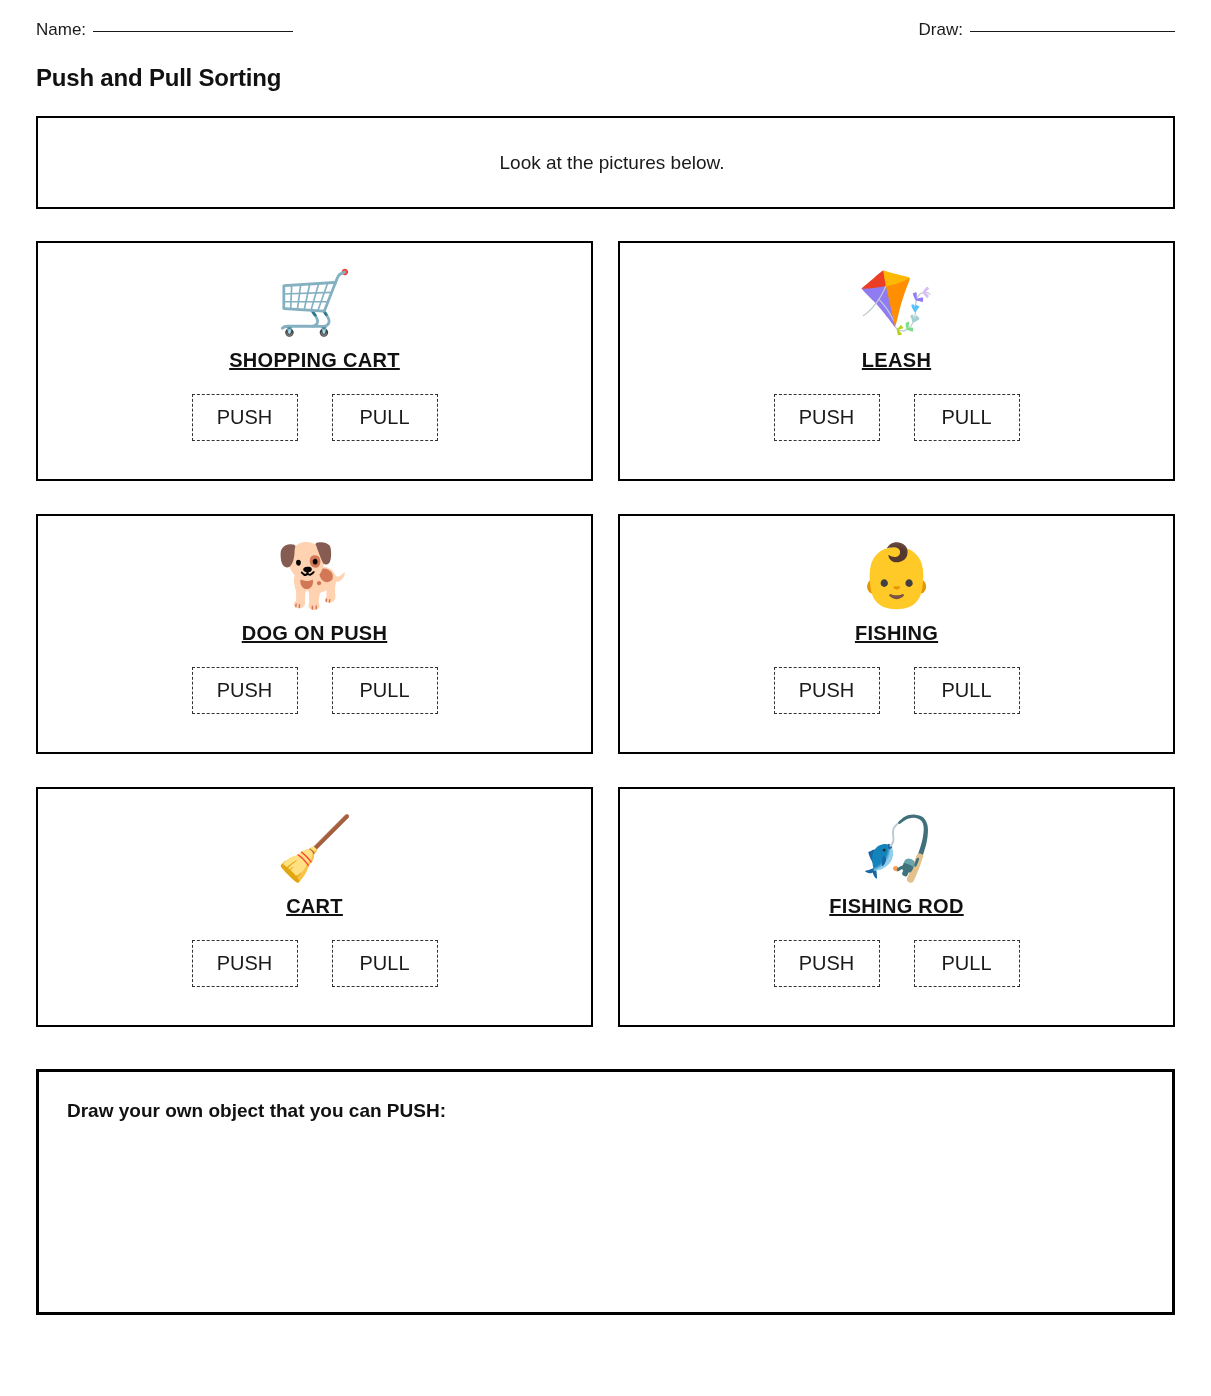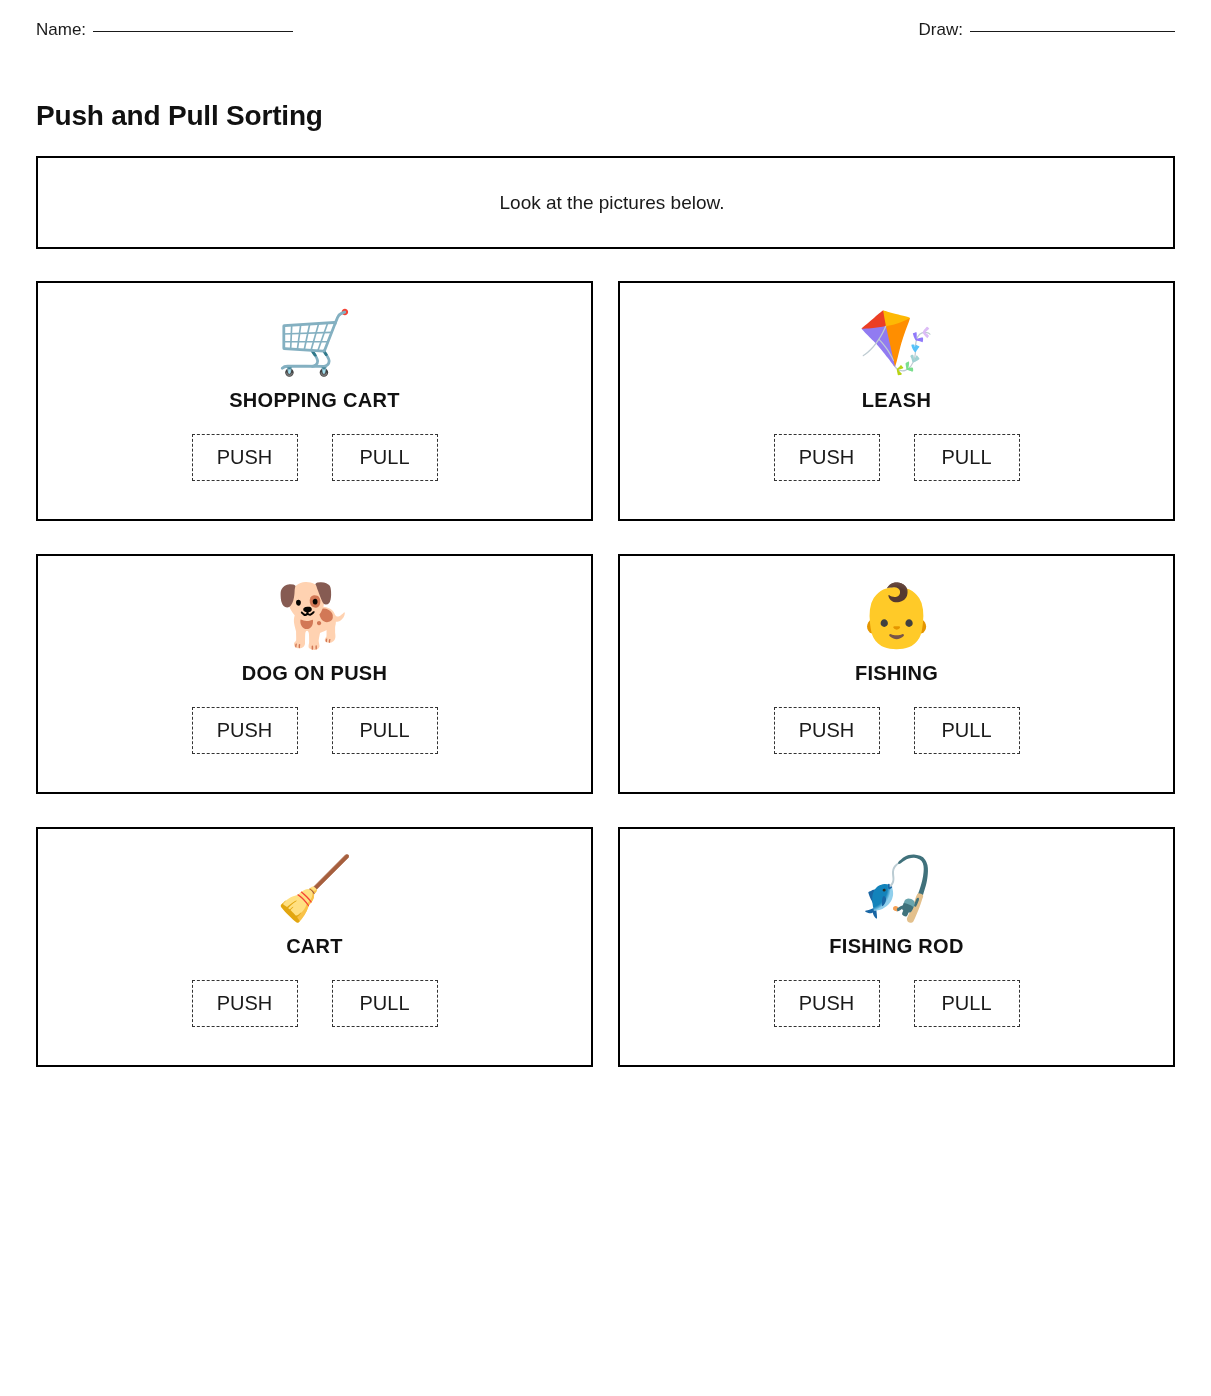--- a/index.html
+++ b/index.html
@@ -46,22 +46,22 @@
     border-bottom: 1.6px solid #1a1a1a;
     margin-left: 7px;
     position: relative;
     top: -3px;
   }
   .rule-name  { width: 200px; }
   .rule-date  { width: 205px; }
 
   
   .worksheet-title {
-    margin-top: 60px;
-    font-size: 28px;
+    margin-top: 24px;
+    font-size: 24px;
     font-weight: bold;
     letter-spacing: -0.2px;
     color: #111111;
   }
 
   
   .instructions {
     margin-top: 24px;
     border: 2.6px solid #000000;
     height: 93px;
@@ -106,20 +106,21 @@
     justify-content: center;
     user-select: none;
   }
 
   .item-label {
     font-size: 20px;
     font-weight: bold;
     letter-spacing: 0.3px;
     color: #111111;
     margin-top: 6px;
+    text-decoration: underline;
   }
 
   .choice-row {
     margin-top: 22px;
     display: flex;
     gap: 34px;
   }
 
   .choice-box {
     width: 106px;
@@ -219,14 +220,17 @@
       <div class="item-emoji">🎣</div>
       <div class="item-label">FISHING ROD</div>
       <div class="choice-row">
         <div class="choice-box">PUSH</div>
         <div class="choice-box">PULL</div>
       </div>
     </div>
 
   </div>
 
+  <div class="draw-box">
+    <div class="draw-prompt">Draw your own object that you can PUSH:</div>
+  </div>
 
 </div>
 
 </body></html>

